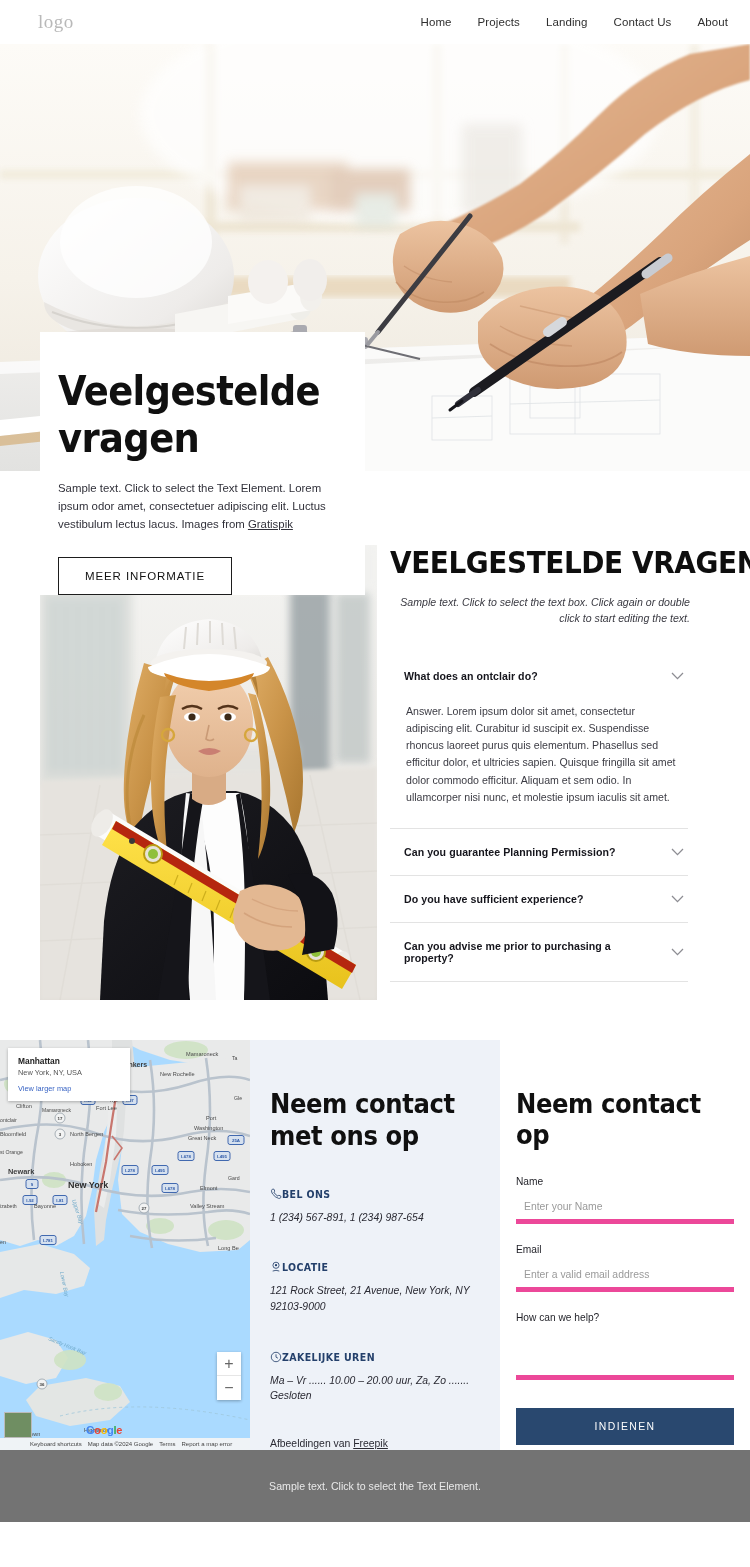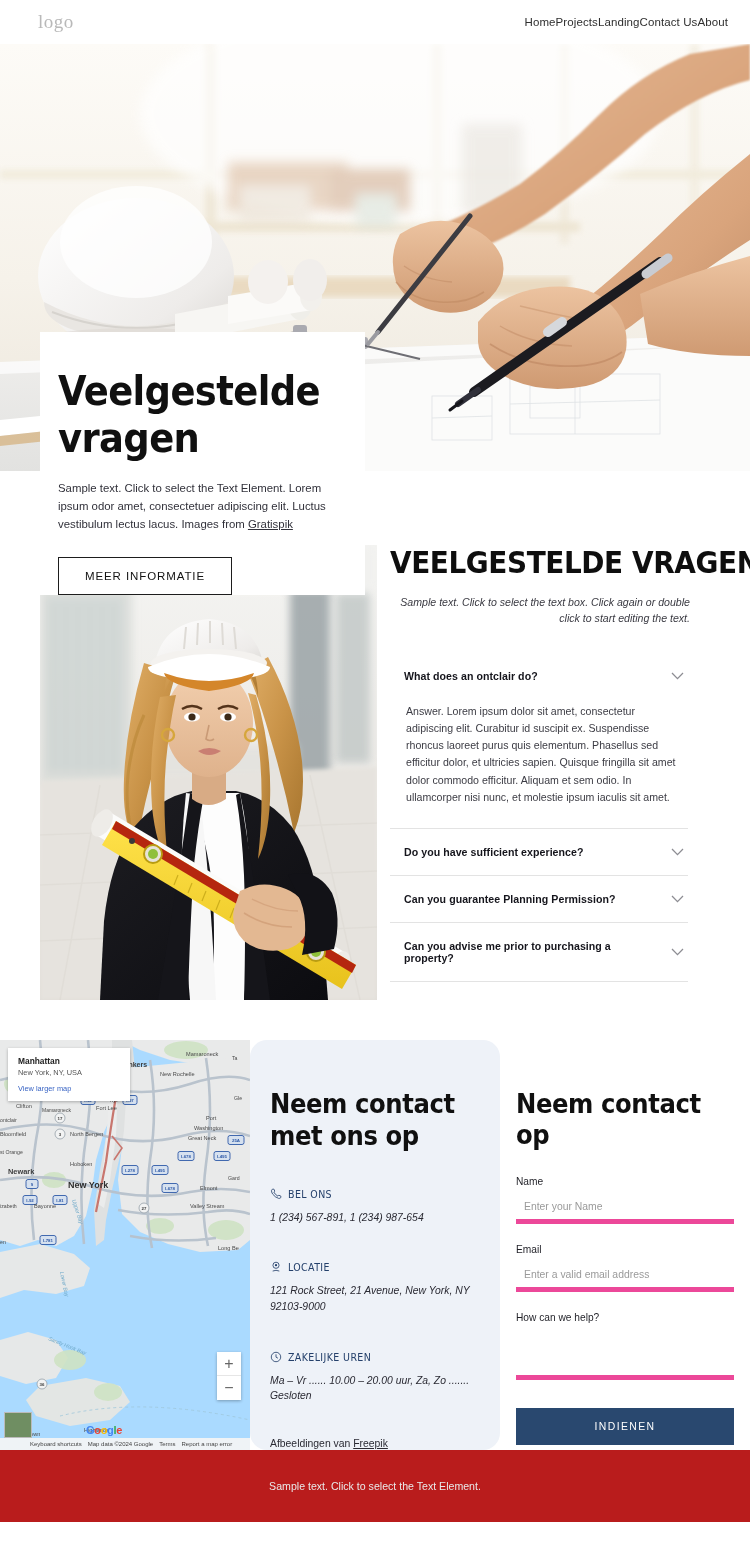--- a/index.html
+++ b/index.html
@@ -24,21 +24,21 @@
     position:relative;
     z-index:30;
   }
   .logo {
     font-family:Liberation Serif, serif;
     font-size:19px;
     color:#b9b9b9;
     letter-spacing:.5px;
     font-weight:400;
   }
-  .nav { display:flex; align-items:center; }
+  .nav { display:flex; align-items:center; gap:26px; }
   .nav-item {
     font-size:11.5px;
     color:#2f2f2f;
     letter-spacing:.1px;
     cursor:pointer;
     white-space:nowrap;
   }
 
   
   .hero { position:relative; width:750px; height:427px; }
@@ -196,35 +196,34 @@
   .map-logo span:nth-child(2){color:#EA4335}
   .map-logo span:nth-child(3){color:#FBBC05}
   .map-logo span:nth-child(4){color:#4285F4}
   .map-logo span:nth-child(5){color:#34A853}
   .map-logo span:nth-child(6){color:#EA4335}
 
   .contact-mid {
     width:250px;
     background:#eef2f8;
     padding:48px 28px 0 20px;
-    border-radius:17px;
   }
   .contact-title {
     font-family:"DejaVu Sans Condensed","Liberation Sans", sans-serif;
     font-size:27px;
     font-weight:700;
     line-height:1.18;
     letter-spacing:-.4px;
     color:#101010;
   }
   .cblock { margin-top:36px; }
   .cblock:first-of-type { margin-top:46px; }
   .clabel {
-    display:flex; align-items:flex-end; gap:6px;
-    font-size:10.5px; font-weight:400; letter-spacing:.4px;
+    display:flex; align-items:flex-end; 
+    font-size:10.5px; font-weight:700; letter-spacing:.4px;
     color:#24406b;
     font-family:"DejaVu Sans Condensed","Liberation Sans", sans-serif;
   }
   .clabel .ic { width:12px; height:12px; flex:0 0 auto; }
   .ctext {
     margin-top:10px;
     font-size:10.4px;
     line-height:1.5;
     color:#2a2a33;
     font-style:italic;
@@ -275,21 +274,21 @@
     font-size:10.4px;
     font-weight:400;
     letter-spacing:1.4px;
     cursor:pointer;
     font-family:"Liberation Sans", sans-serif;
     margin-top:4px;
   }
 
   
   .footer {
-    background:#b91c1c;
+    background:#737373;
     height:72px;
     display:flex;
     align-items:center;
     justify-content:center;
   }
   .footer-text { font-size:10.6px; color:#e9e9e9; }
 </style>
 </head>
 <body>
 
@@ -601,32 +600,32 @@
               <svg width="13" height="8" viewBox="0 0 13 8">
                   <path d="M1 1 L6.5 6.6 L12 1" fill="none" stroke="#8d8d93" stroke-width="1.3"></path>
                 </svg>
             </span>
           </div>
           <div class="faq-a">Answer. Lorem ipsum dolor sit amet, consectetur adipiscing elit. Curabitur id suscipit ex. Suspendisse rhoncus laoreet purus quis elementum. Phasellus sed efficitur dolor, et ultricies sapien. Quisque fringilla sit amet dolor commodo efficitur. Aliquam et sem odio. In ullamcorper nisi nunc, et molestie ipsum iaculis sit amet.</div>
         </div>
 
         <div class="faq-item">
           <div class="faq-q">
-            <span class="faq-q-text">Do you have sufficient experience?</span>
+            <span class="faq-q-text">Can you guarantee Planning Permission?</span>
             <span class="chev">
               <svg width="13" height="8" viewBox="0 0 13 8">
                   <path d="M1 1 L6.5 6.6 L12 1" fill="none" stroke="#8d8d93" stroke-width="1.3"></path>
                 </svg>
             </span>
           </div>
         </div>
 
         <div class="faq-item">
           <div class="faq-q">
-            <span class="faq-q-text">Can you guarantee Planning Permission?</span>
+            <span class="faq-q-text">Do you have sufficient experience?</span>
             <span class="chev">
               <svg width="13" height="8" viewBox="0 0 13 8">
                   <path d="M1 1 L6.5 6.6 L12 1" fill="none" stroke="#8d8d93" stroke-width="1.3"></path>
                 </svg>
             </span>
           </div>
         </div>
 
         <div class="faq-item">
           <div class="faq-q">

